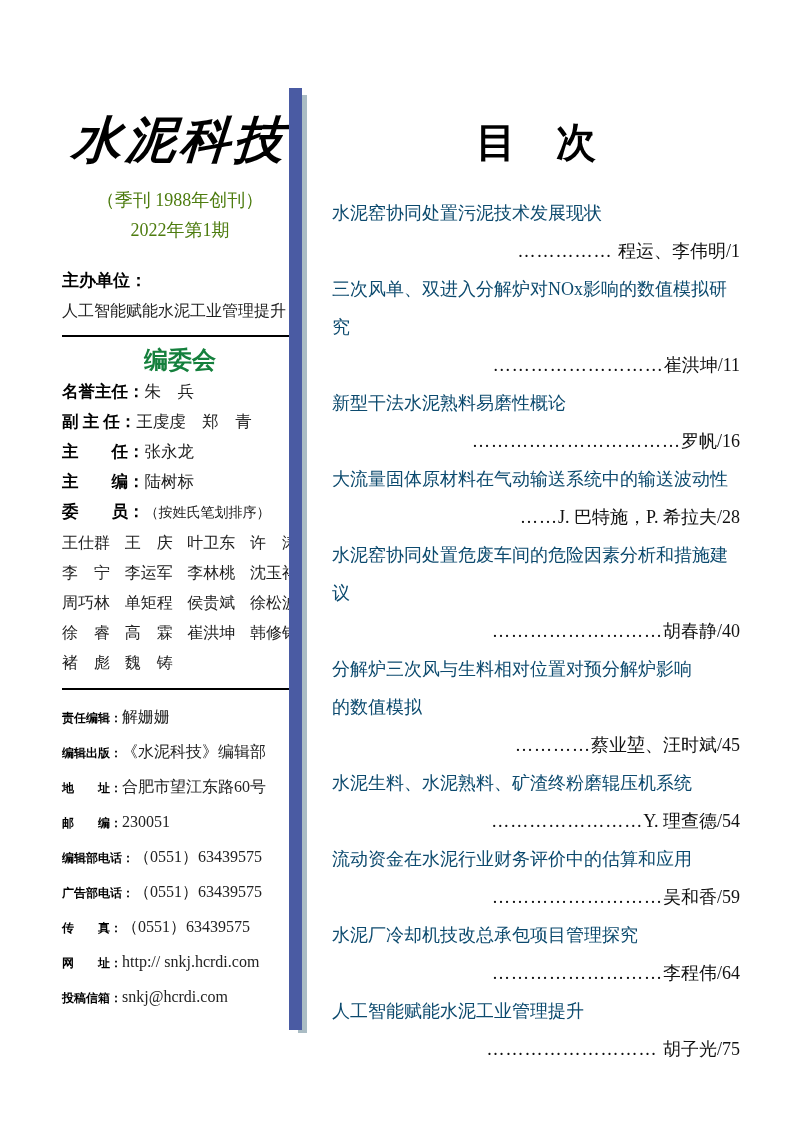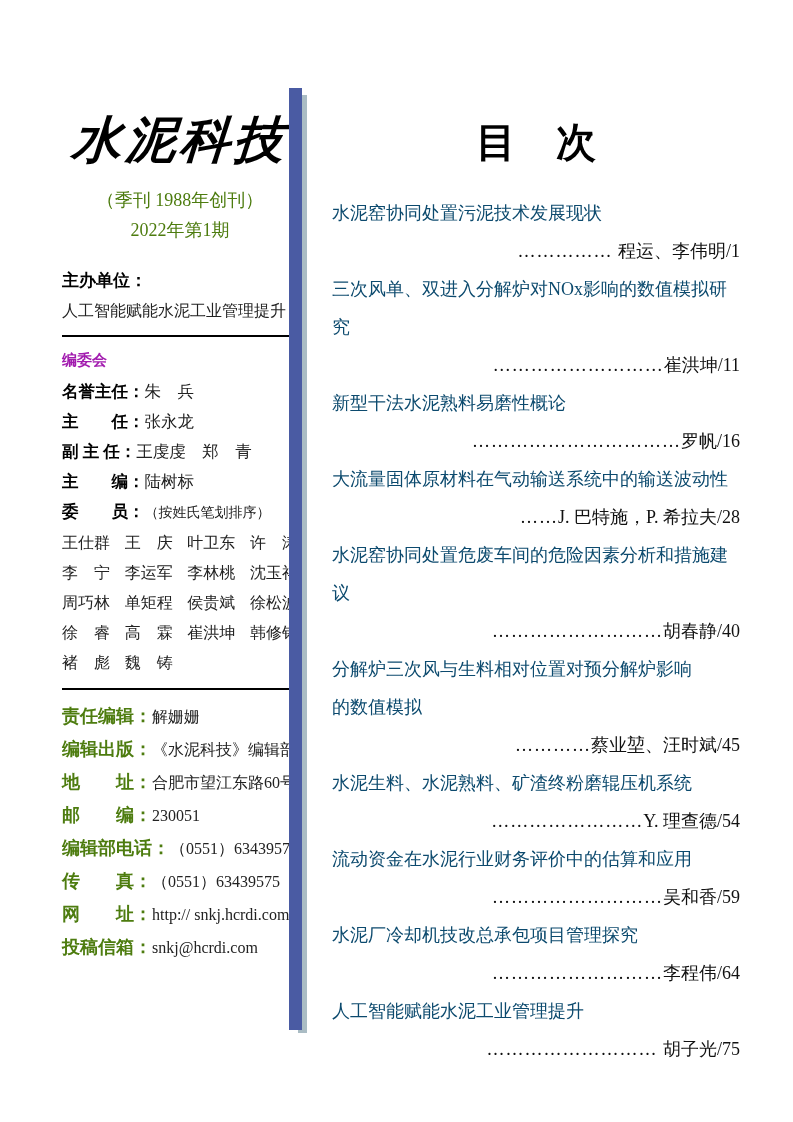--- a/index.html
+++ b/index.html
@@ -21,33 +21,33 @@
     transform:skewX(-4deg);
     white-space:nowrap;
   }
   .subtitle { text-align:center; font-size:18px; line-height:30px; color:#4d7c0f; }
   .org-label { font-size:17px; font-weight:bold; line-height:32px; margin-top:20px; color:#000; }
   .org-name  { font-size:16px; line-height:28px; color:#222; }
   .divider {
     border:none; border-top:2px solid #000; margin:10px 0 6px 0; width:100%;
   }
   .board-title {
-    text-align:left; font-size:15px; font-weight:bold; line-height:34px; color:#a21caf;
+    text-align:center; font-size:24px; font-weight:bold; line-height:34px; color:#15803d;
   }
   .role-row { font-size:16.5px; line-height:30px; white-space:nowrap; }
   .role-label { font-weight:bold; color:#000; }
   .role-value { color:#222; }
   .role-value.small { font-size:14px;margin-top:34px; }
   .members-grid {
     display:grid; grid-template-columns:auto auto auto auto;
     justify-content:space-between; font-size:16px; line-height:30px; color:#222;
   }
   .pub-list { margin-top:10px; }
   .pub-row { font-size:16px; line-height:33px; white-space:nowrap; }
-  .pub-label { font-size:18px; font-weight:bold; color:#4d7c0f; }
+  .pub-label { font-size:12px; font-weight:bold; color:#000000; }
   .pub-value { color:#222; }
 
   
   .vrule {
     position:absolute; left:289px; top:88px; width:13px; height:942px;
     background:#4a5ba3;
     box-shadow:7px 5px 0 -2px #aabcc4;
   }
 
   
@@ -69,22 +69,22 @@
 <div class="left-panel">
   <div class="jtitle">水泥科技</div>
   <div class="subtitle">（季刊 1988年创刊）</div>
   <div class="subtitle">2022年第1期</div>
   <div class="org-label">主办单位：</div>
   <div class="org-name">人工智能赋能水泥工业管理提升</div>
   <hr class="divider">
   <div class="board-title">编委会</div>
   <div id="roles-list">
       <div class="role-row"><span class="role-label">名誉主任：</span><span class="role-value">朱　兵</span></div>
+      <div class="role-row"><span class="role-label">副 主 任：</span><span class="role-value">王虔虔　郑　青</span></div>
       <div class="role-row"><span class="role-label">主　　任：</span><span class="role-value">张永龙</span></div>
-      <div class="role-row"><span class="role-label">副 主 任：</span><span class="role-value">王虔虔　郑　青</span></div>
       <div class="role-row"><span class="role-label">主　　编：</span><span class="role-value">陆树标</span></div>
       <div class="role-row"><span class="role-label">委　　员：</span><span class="role-value small">（按姓氏笔划排序）</span></div>
     </div>
   <div id="members-grid" class="members-grid">
       <span>王仕群</span>
       <span>王　庆</span>
       <span>叶卫东</span>
       <span>许　涛</span>
       <span>李　宁</span>
       <span>李运军</span>
@@ -103,20 +103,21 @@
       <span></span>
       <span></span>
     </div>
   <hr class="divider">
   <div id="pub-list" class="pub-list">
       <div class="pub-row"><span class="pub-label">责任编辑：</span><span class="pub-value">解姗姗</span></div>
       <div class="pub-row"><span class="pub-label">编辑出版：</span><span class="pub-value">《水泥科技》编辑部</span></div>
       <div class="pub-row"><span class="pub-label">地　　址：</span><span class="pub-value">合肥市望江东路60号</span></div>
       <div class="pub-row"><span class="pub-label">邮　　编：</span><span class="pub-value">230051</span></div>
       <div class="pub-row"><span class="pub-label">编辑部电话：</span><span class="pub-value">（0551）63439575</span></div>
+      <div class="pub-row"><span class="pub-label">广告部电话：</span><span class="pub-value">（0551）63439575</span></div>
       <div class="pub-row"><span class="pub-label">传　　真：</span><span class="pub-value">（0551）63439575</span></div>
       <div class="pub-row"><span class="pub-label">网　　址：</span><span class="pub-value">http:// snkj.hcrdi.com</span></div>
       <div class="pub-row"><span class="pub-label">投稿信箱：</span><span class="pub-value">snkj@hcrdi.com</span></div>
     </div>
 </div>
 
 <div class="vrule"></div>
 
 <div class="toc-panel">
   <div class="toc-title">目　次</div>

